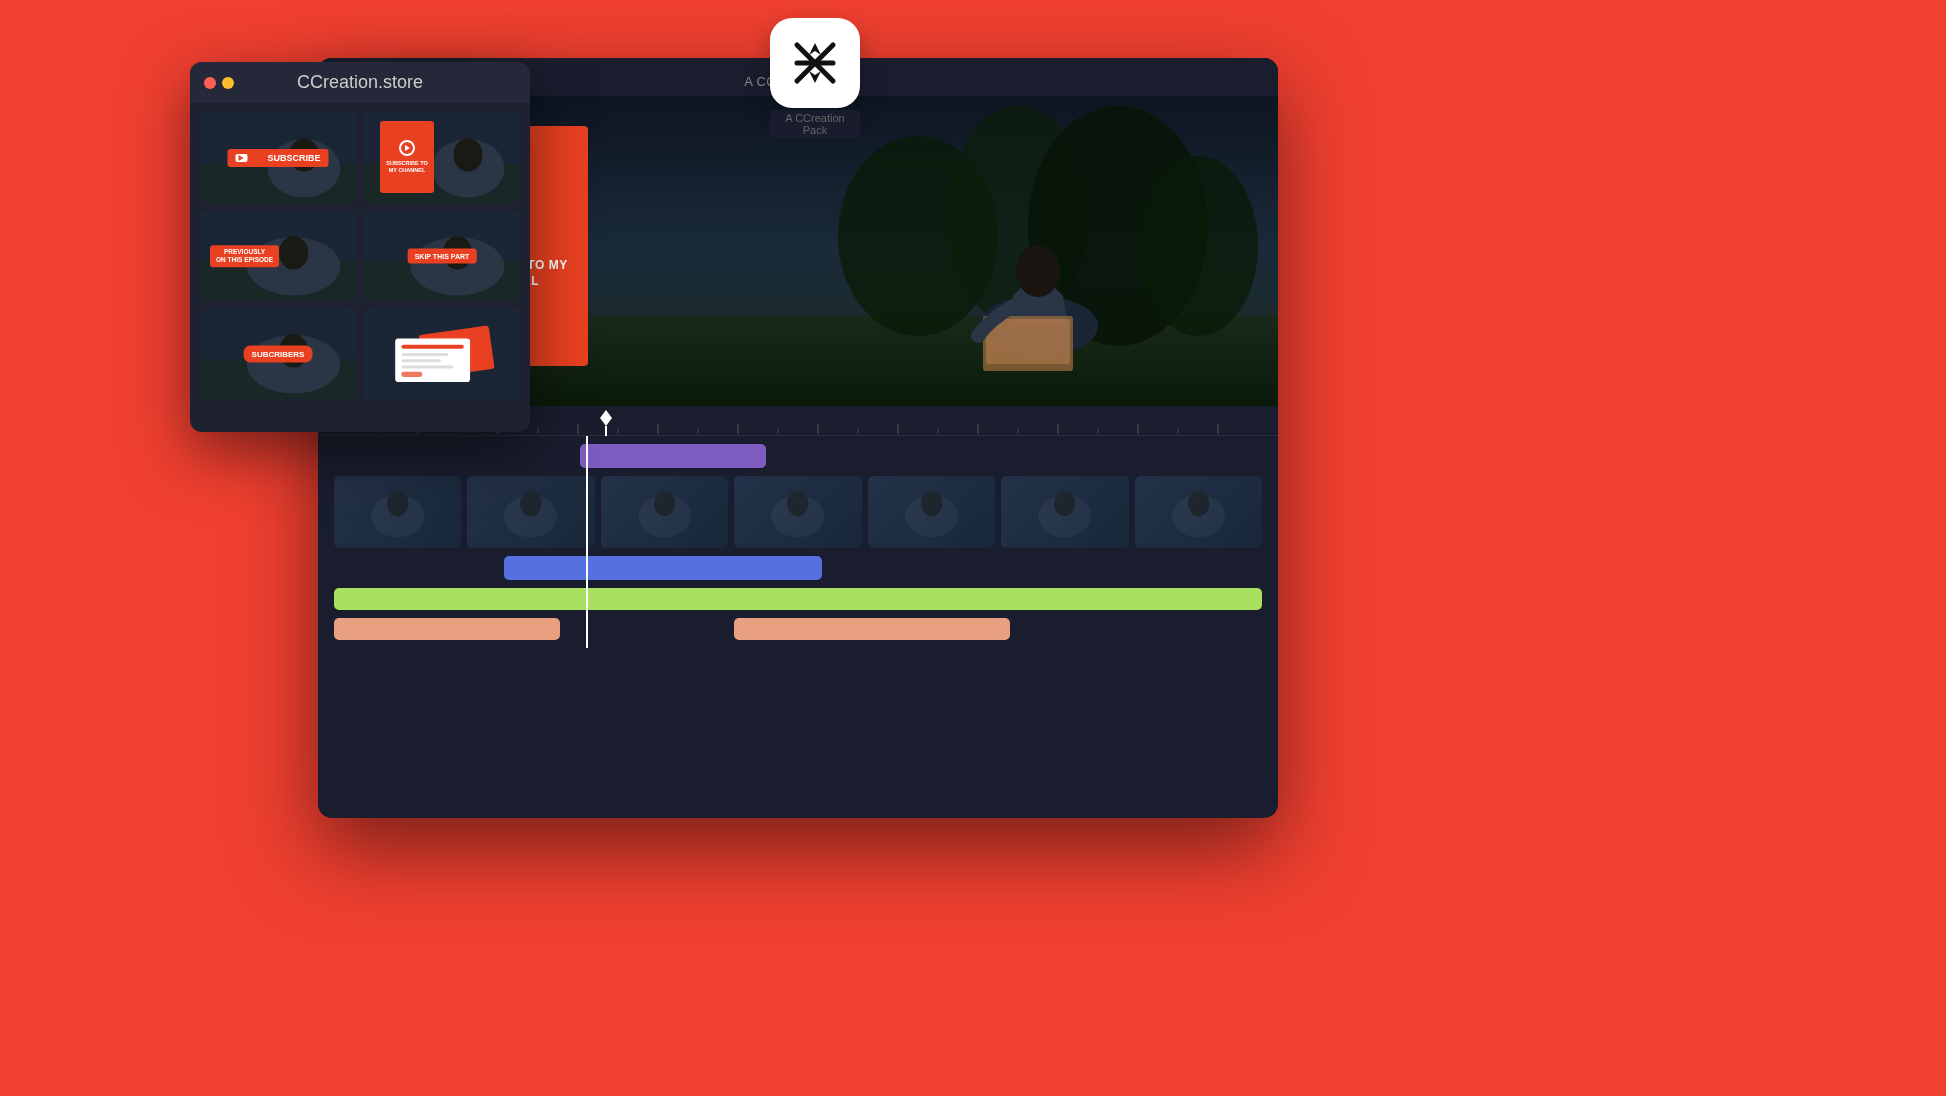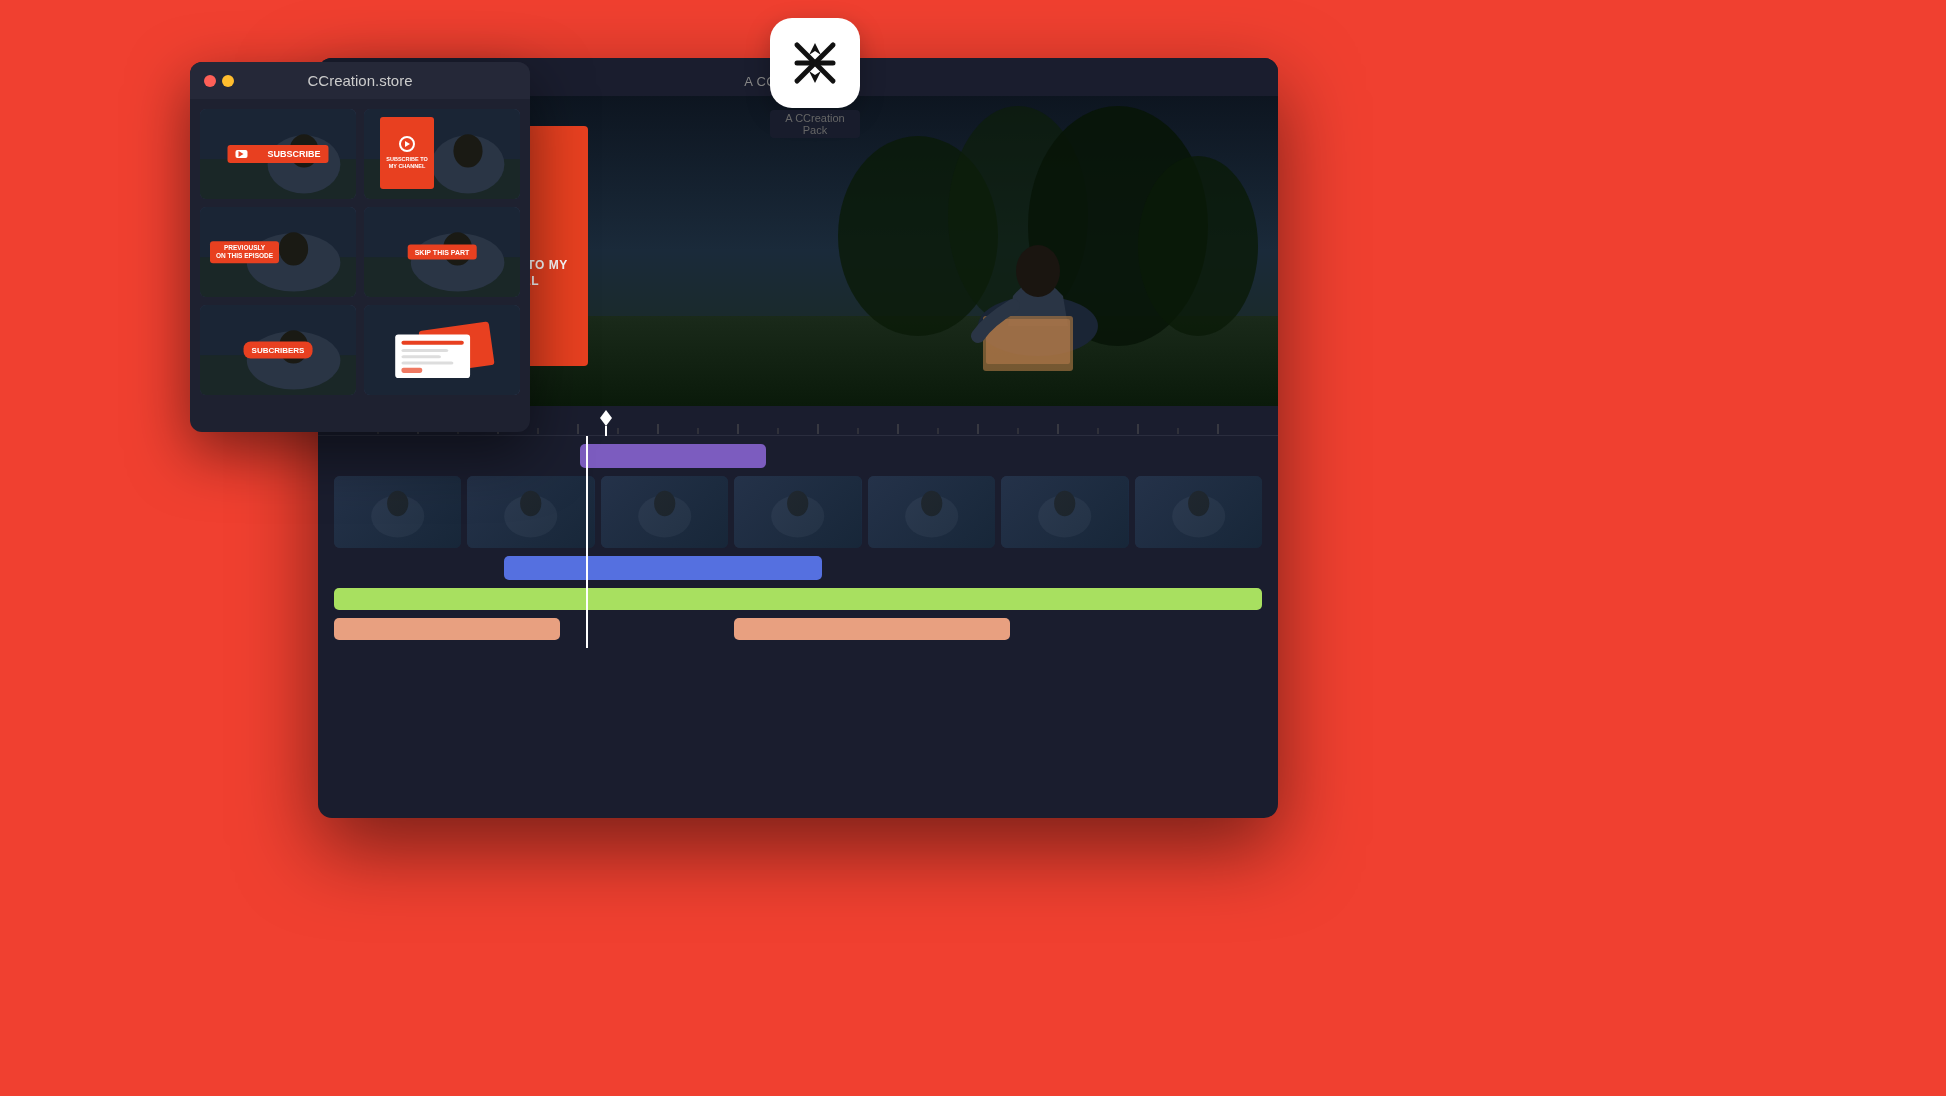--- a/index.html
+++ b/index.html
@@ -175,21 +175,21 @@
       border-radius: 50%;
     }
 
     .win-close { background: #ff5f57; }
     .win-min { background: #ffbd2e; }
 
     .asset-title {
       flex: 1;
       text-align: center;
       color: #ccc;
-      font-size: 15px;
+      font-size: 18px;
     }
 
     .asset-grid {
       display: grid;
       grid-template-columns: 1fr 1fr;
       gap: 8px;
       padding: 10px;
     }
 
     .asset-thumb {

